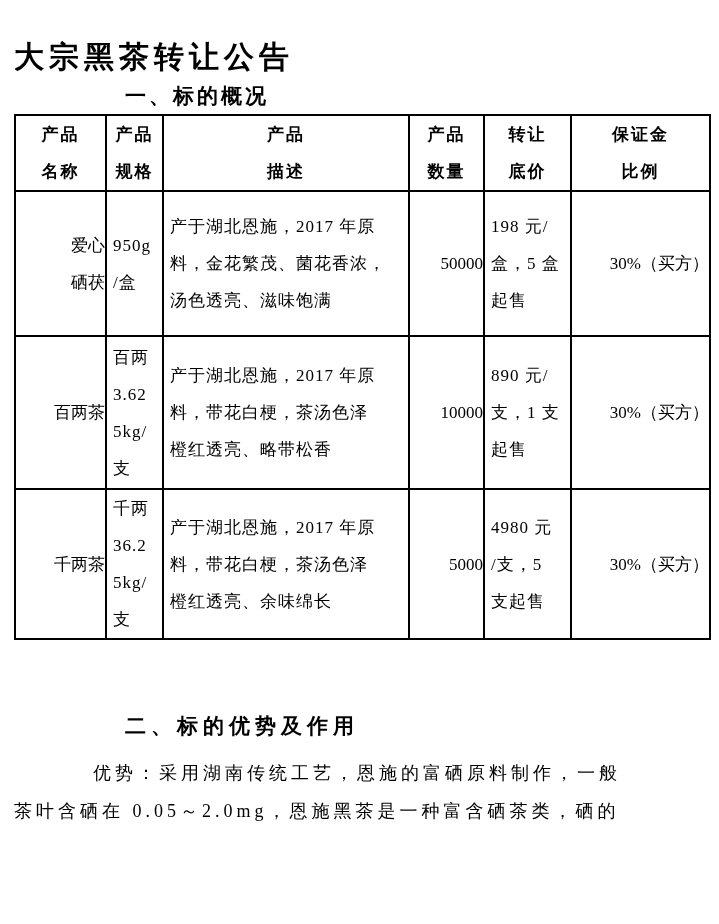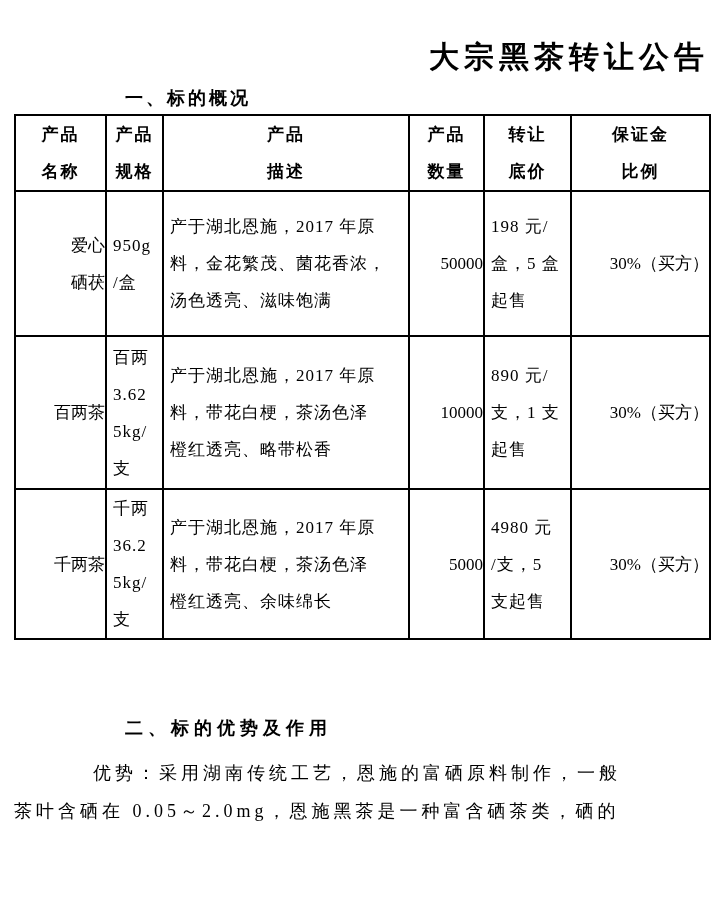--- a/index.html
+++ b/index.html
@@ -11,43 +11,43 @@
     margin: 0 auto;
     background: #ffffff;
     color: #000000;
     font-family: "Liberation Serif", serif;
     overflow: hidden;
   }
   .content { padding: 0 10px 0 14px; }
 
   .doc-title {
     padding-top: 40px;
-    text-align: right;
+    text-align: left;
     font-family: "Liberation Sans", sans-serif;
     font-weight: bold;
     font-size: 30px;
     line-height: 34px;
     letter-spacing: 5px;
   }
 
   .intro {
     margin-top: 52px;
     width: 695px;
     font-size: 18px;
     line-height: 38px;
     letter-spacing: 2px;
     text-indent: 103px;
     white-space: pre-line;
     text-align: justify;
   }
 
   .section-heading {
-    font-family: Liberation Serif, serif;
+    font-family: Liberation Mono, monospace;
     font-weight: bold;
-    font-size: 18px;
+    font-size: 21px;
     line-height: 24px;
     letter-spacing: 3px;
     padding-left: 111px;
   }
   .h1 { margin-top: 12px; margin-bottom: 4px; }
   .h2 { margin-top: 76px; letter-spacing: 5px; }
 
   table.products {
     width: 695px;
     table-layout: fixed;

